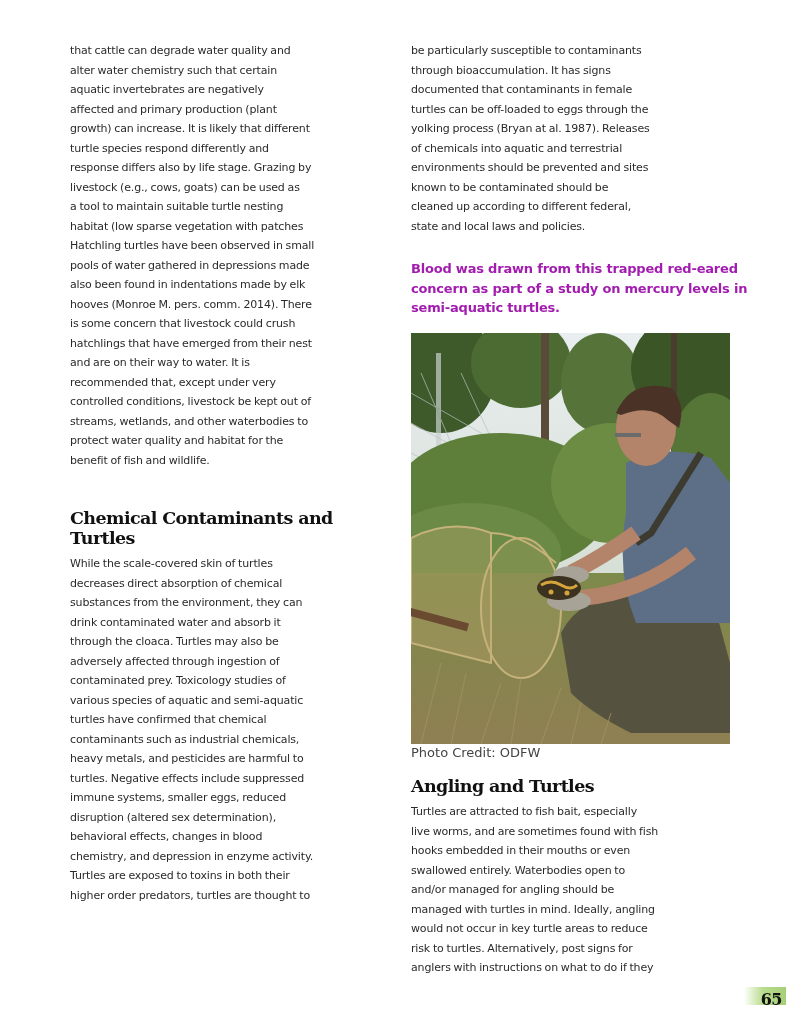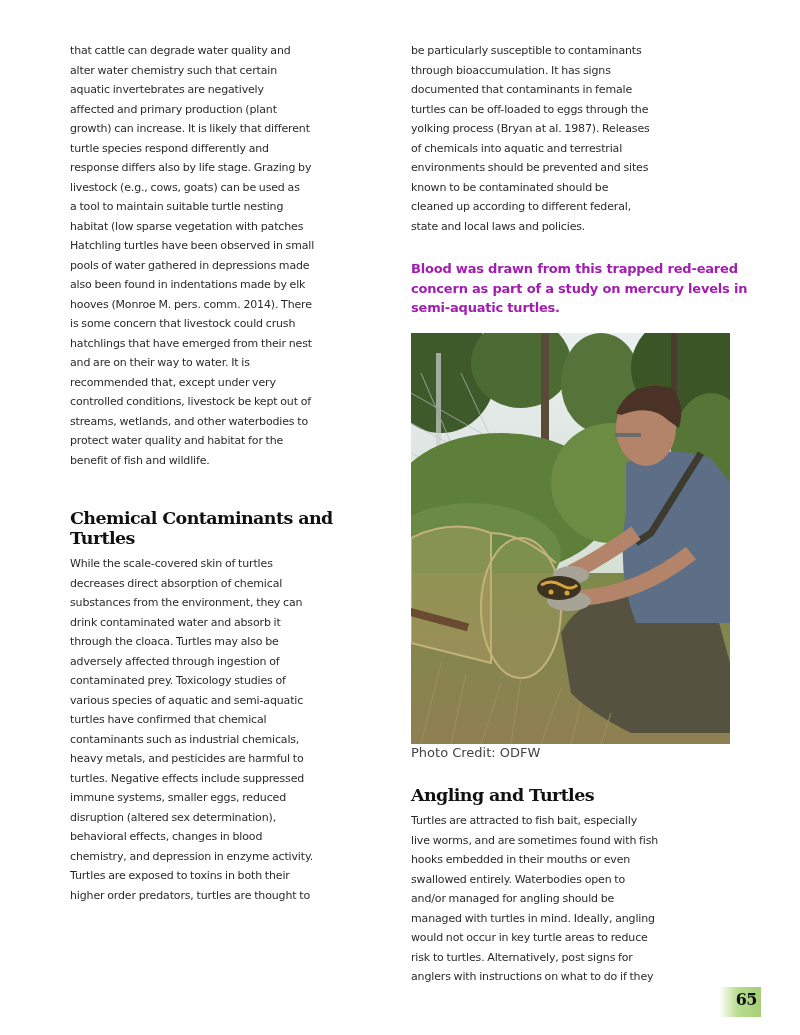--- a/index.html
+++ b/index.html
@@ -64,24 +64,24 @@
       width: 319px;
       height: 411px;
       overflow: hidden;
       background: #6f7d4c;
     }
     .photo svg { display: block; }
 
     
     .page-badge {
       position: absolute;
-      left: 719px;
+      left: 744px;
       top: 987px;
       width: 42px;
-      height: 30px;
+      height: 18px;
       background: linear-gradient(to right, rgba(168,208,122,0) 0%, #b9dc8f 45%, #a6cf78 100%);
     }
     .page-number {
       position: absolute;
       right: 4px;
       top: 3px;
       font-family: "DejaVu Serif", "Liberation Serif", serif;
       font-weight: bold;
       font-size: 16px;
       color: #111111;
@@ -241,21 +241,21 @@
       <line x1="100" y1="411" x2="110" y2="345"></line>
       <line x1="130" y1="411" x2="150" y2="355"></line>
       <line x1="160" y1="411" x2="170" y2="370"></line>
       <line x1="190" y1="411" x2="200" y2="380"></line>
     </g>
   </svg>
 </div>
 
 <div class="col col-right" style="top:745px;">
   <p class="credit">Photo Credit: ODFW</p>
-  <h2 class="heading" style="margin-top:25px; margin-bottom:6px;">Angling and Turtles</h2>
+  <h2 class="heading" style="margin-top:16px; margin-bottom:6px;">Angling and Turtles</h2>
   <p class="para">
       <span class="line">Turtles are attracted to fish bait, especially</span>
       <span class="line">live worms, and are sometimes found with fish</span>
       <span class="line">hooks embedded in their mouths or even</span>
       <span class="line">swallowed entirely. Waterbodies open to</span>
       <span class="line">and/or managed for angling should be</span>
       <span class="line">managed with turtles in mind. Ideally, angling</span>
       <span class="line">would not occur in key turtle areas to reduce</span>
       <span class="line">risk to turtles. Alternatively, post signs for</span>
       <span class="line">anglers with instructions on what to do if they</span>

